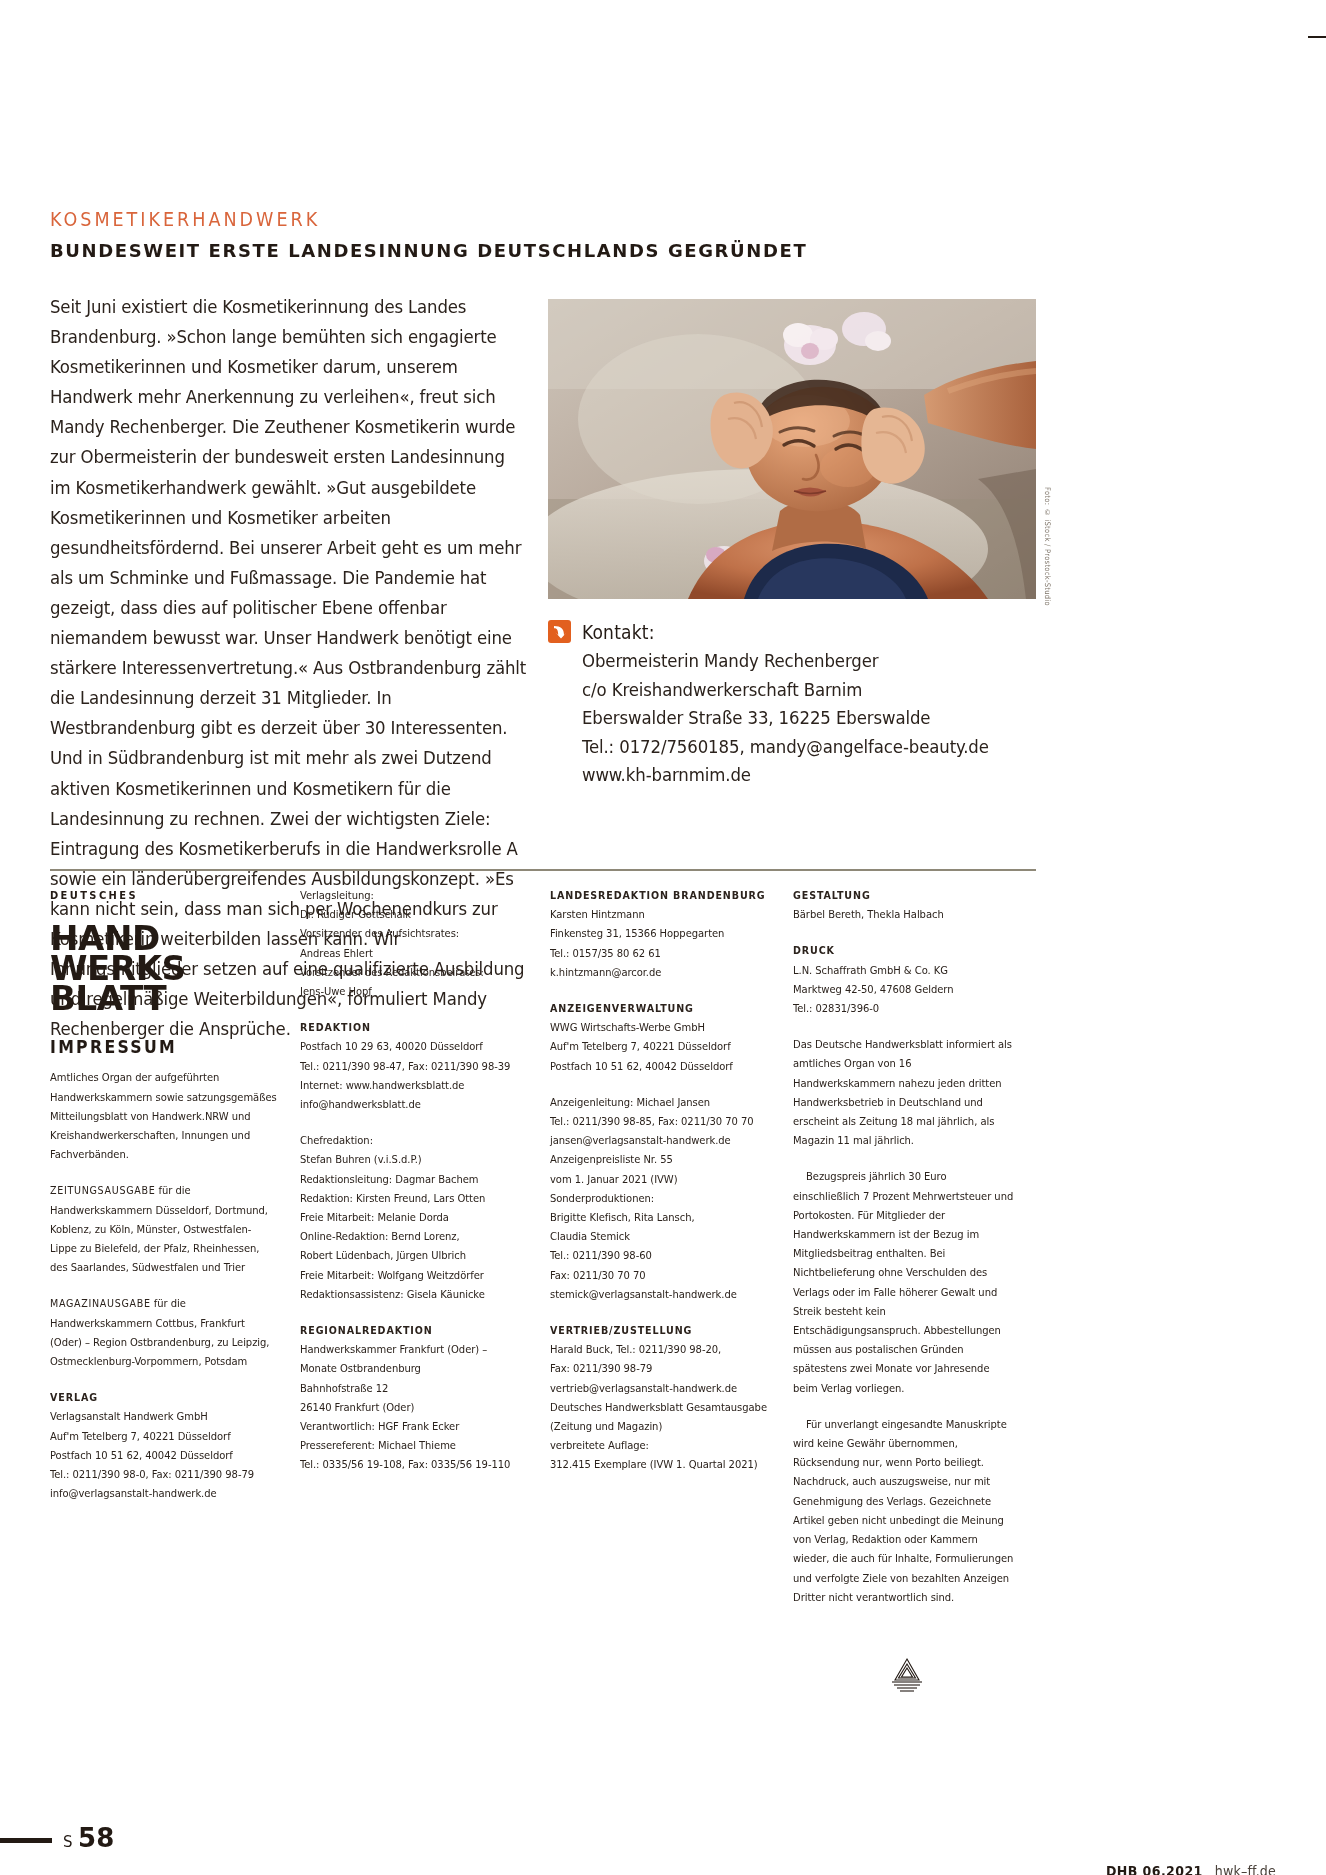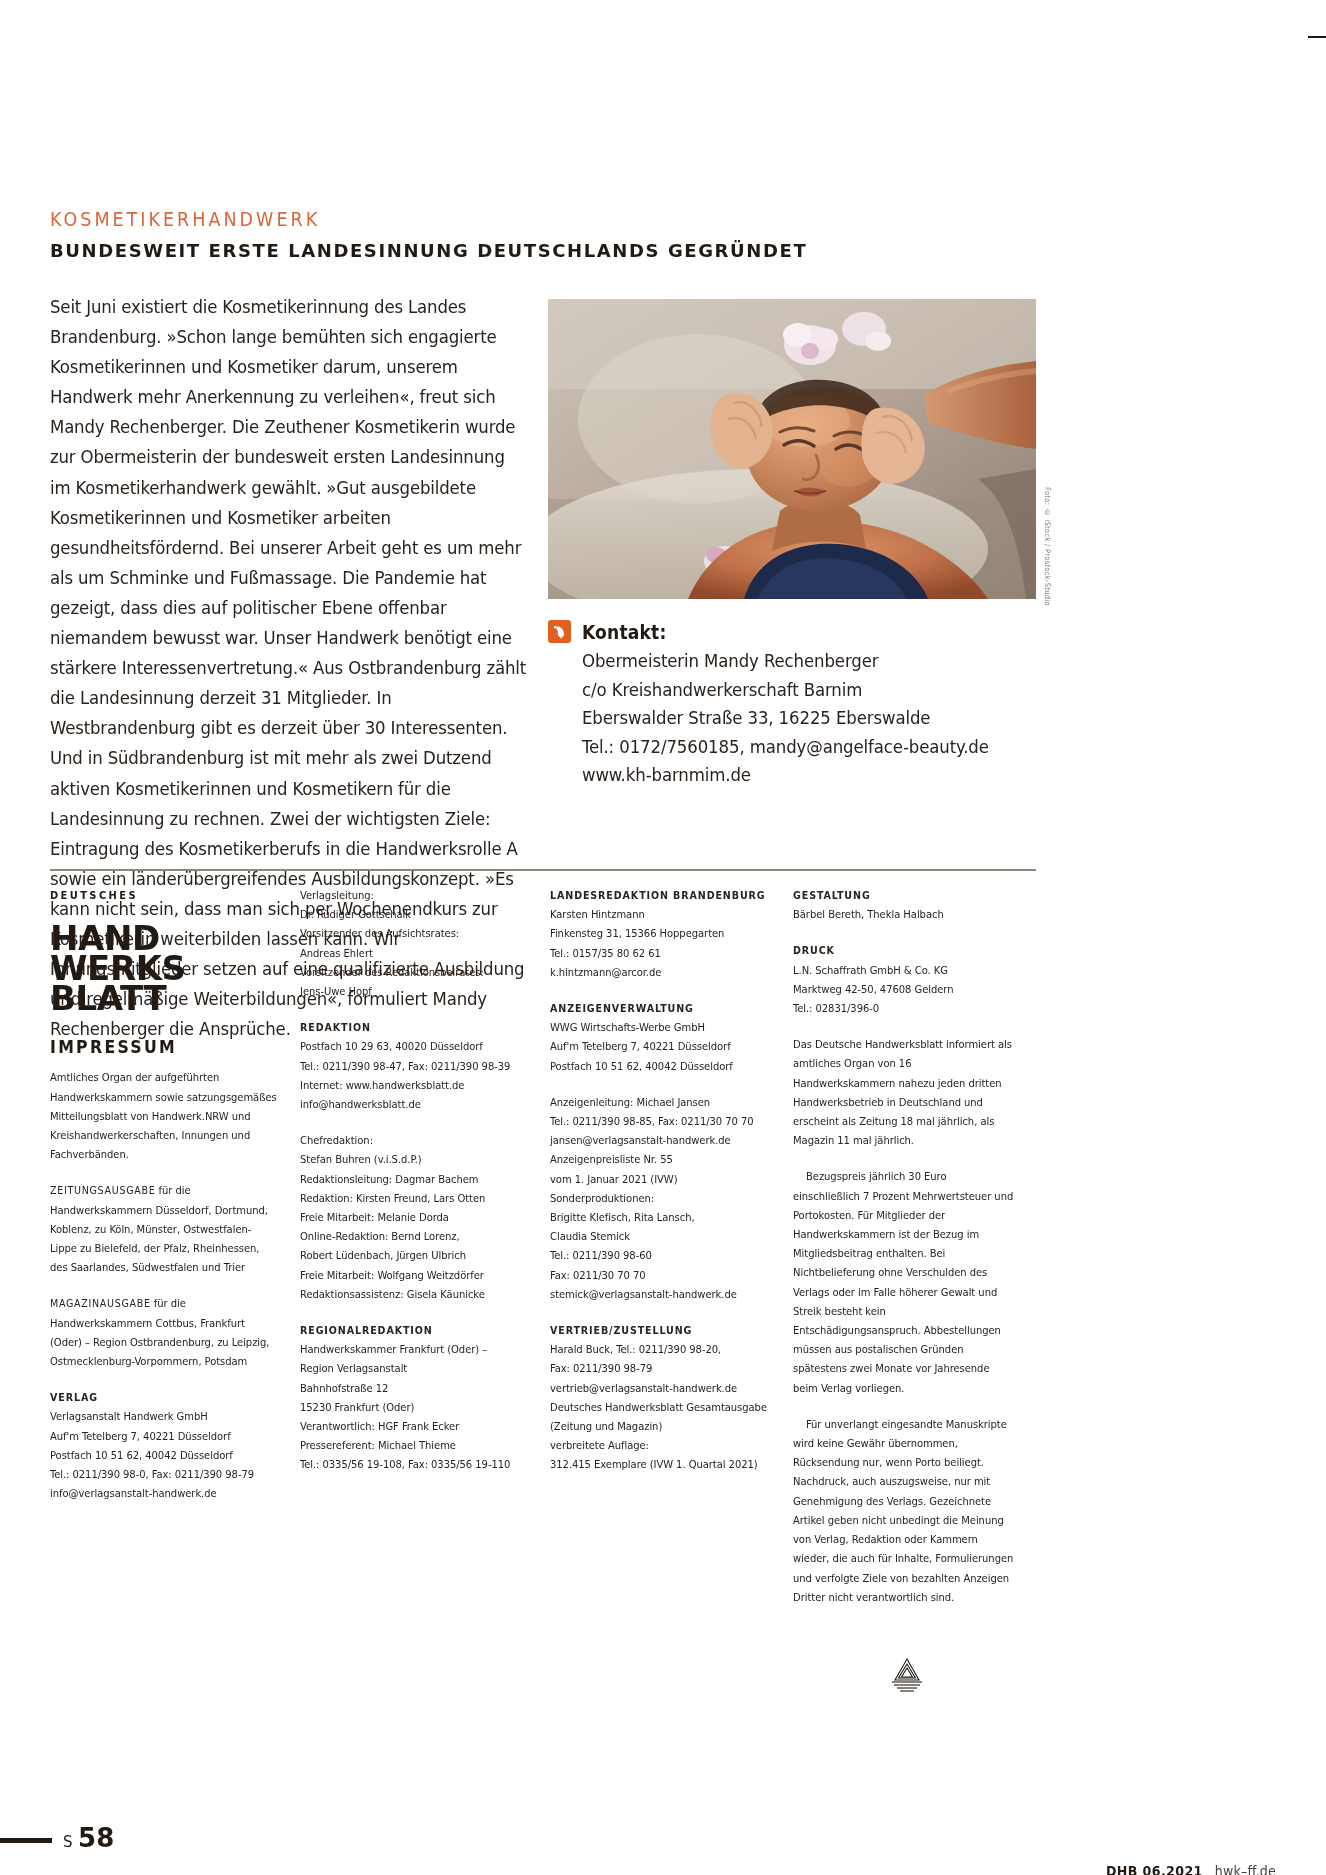--- a/index.html
+++ b/index.html
@@ -108,21 +108,21 @@
     width: 23px;
     height: 23px;
     background: #e2601f;
     border-radius: 3px;
     position: relative;
     flex: 0 0 auto;
   }
   .contact-badge svg { position: absolute; left: 4px; top: 4px; }
   .contact-title {
     font-size: 19px;
-    font-weight: 700;
+    font-weight: 400;
     color: #231a14;
     font-family: "DejaVu Sans Condensed", "Liberation Sans", sans-serif;
     letter-spacing: 0.2px;
   }
   .contact-lines {
     font-size: 18.4px;
     line-height: 28.6px;
     color: #2b221c;
     font-family: "DejaVu Sans Condensed", "Liberation Sans", sans-serif;
     letter-spacing: -0.1px;
@@ -437,23 +437,23 @@
         <span>Freie Mitarbeit: Melanie Dorda</span><br>
         <span>Online-Redaktion: Bernd Lorenz,</span><br>
         <span>Robert Lüdenbach, Jürgen Ulbrich</span><br>
         <span>Freie Mitarbeit: Wolfgang Weitzdörfer</span><br>
         <span>Redaktionsassistenz: Gisela Käunicke</span>
       </p>
 
       <p>
         <span class="imp-h">REGIONALREDAKTION</span><br>
         <span>Handwerkskammer Frankfurt (Oder) –</span><br>
-        <span>Region Verlagsanstalt</span><br>
+        <span>Monate Ostbrandenburg</span><br>
         <span>Bahnhofstraße 12</span><br>
-        <span>15230 Frankfurt (Oder)</span><br>
+        <span>26140 Frankfurt (Oder)</span><br>
         <span>Verantwortlich: HGF Frank Ecker</span><br>
         <span>Pressereferent: Michael Thieme</span><br>
         <span>Tel.: 0335/56 19-108, Fax: 0335/56 19-110</span>
       </p>
     </div>
 
     <div class="imp-col">
       <p>
         <span class="imp-h">LANDESREDAKTION BRANDENBURG</span><br>
         <span>Karsten Hintzmann</span><br>

